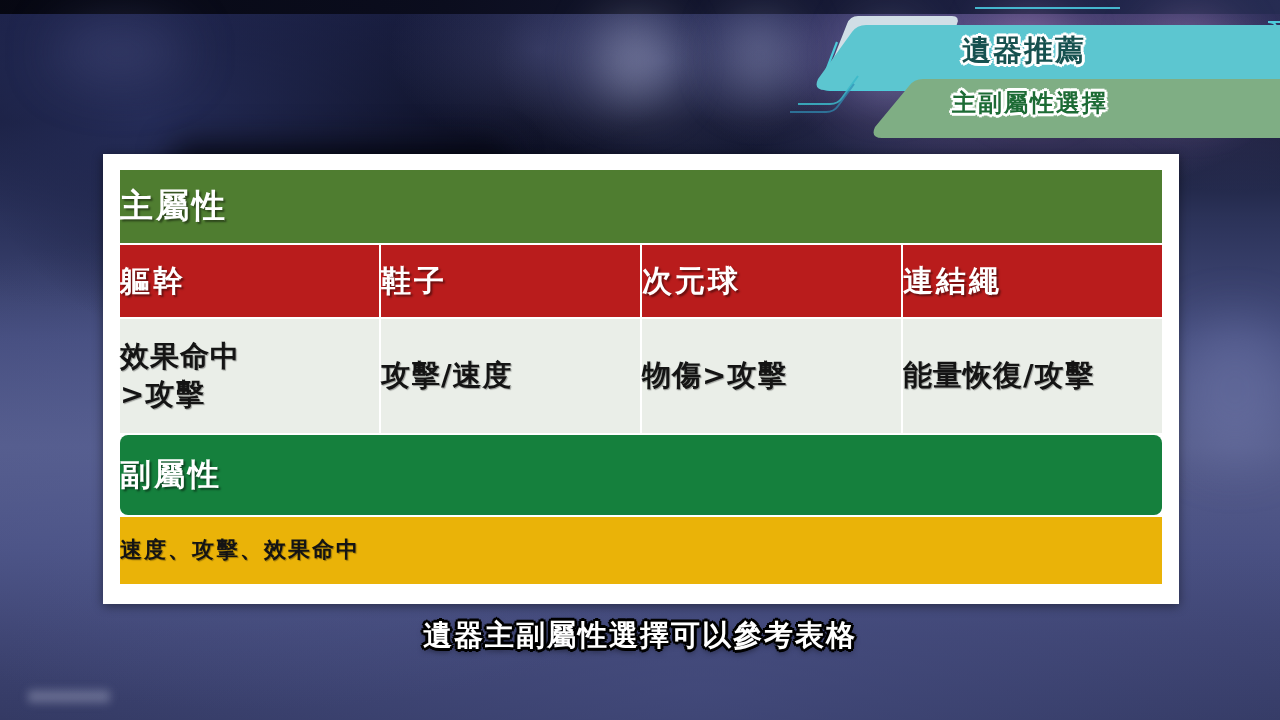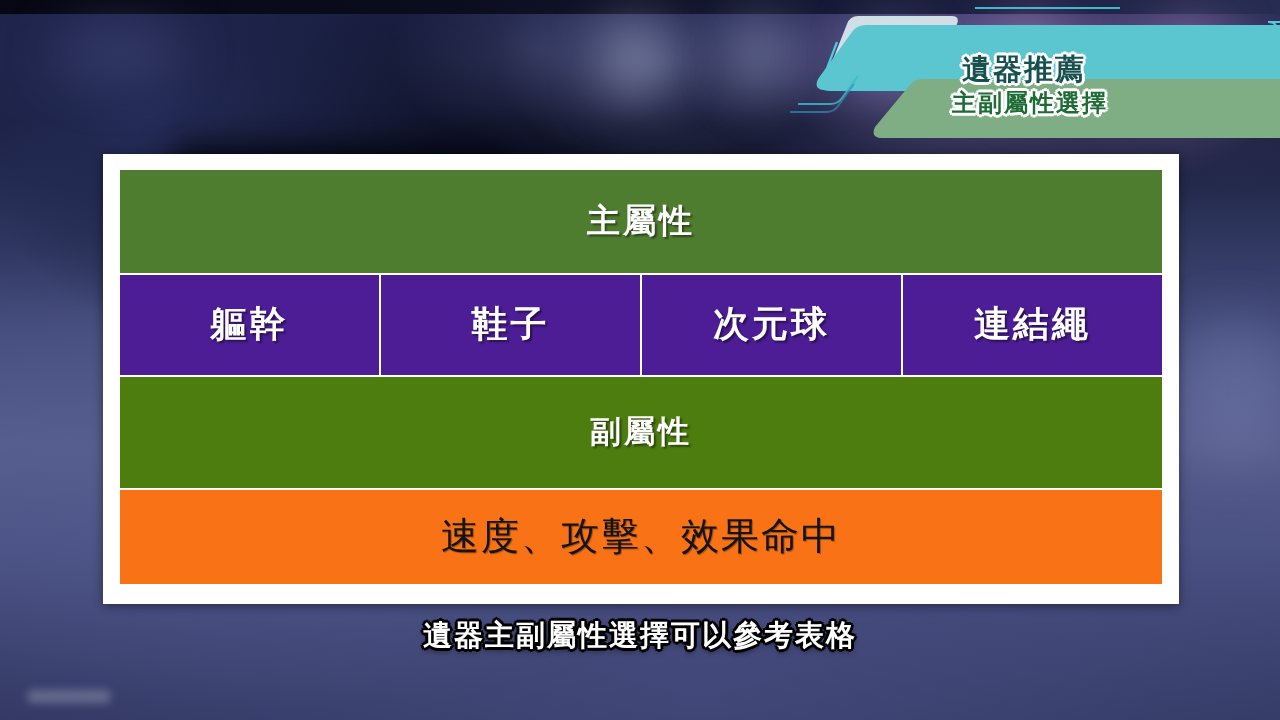--- a/index.html
+++ b/index.html
@@ -94,21 +94,20 @@
   }
   #banner-title-1 {
     left: 172px; top: 31px;
     font-size: 29px;
     color: #16514f;
     text-shadow:
       -2px -2px 0 #ffffff,  2px -2px 0 #ffffff,
       -2px  2px 0 #ffffff,  2px  2px 0 #ffffff,
       -3px  0   0 #ffffff,  3px  0   0 #ffffff,
        0   -3px 0 #ffffff,  0    3px 0 #ffffff;
-    margin-top: 19px;
   }
   #banner-title-2 {
     left: 162px; top: 87px;
     font-size: 24px;
     color: #1d6b35;
     text-shadow:
       -2px -2px 0 #ffffff,  2px -2px 0 #ffffff,
       -2px  2px 0 #ffffff,  2px  2px 0 #ffffff,
       -3px  0   0 #ffffff,  3px  0   0 #ffffff,
        0   -3px 0 #ffffff,  0    3px 0 #ffffff;
@@ -126,68 +125,68 @@
   }
   table.attr-table {
     width: 100%;
     height: 100%;
     border-collapse: separate;
     border-spacing: 2px;
     table-layout: fixed;
   }
   table.attr-table td {
     padding: 0;
-    text-align: center;
     vertical-align: middle;
     font-family: "DejaVu Sans", "Liberation Sans", sans-serif;
   }
 
   .cell-main-head {
     background: #4f7d30;
     height: 72px;
     color: #ffffff;
     font-size: 33px;
     font-weight: bold;
     letter-spacing: 3px;
     text-shadow: 2px 2px 2px rgba(0,0,0,0.45);
   }
   .cell-sub-head {
-    background: #4c1d95;
+    background: #b91c1c;
     height: 70px;
     color: #ffffff;
-    font-size: 36px;
+    font-size: 30px;
     font-weight: bold;
     letter-spacing: 3px;
     text-shadow: 2px 2px 2px rgba(0,0,0,0.45);
   }
   .cell-value {
     background: #eaeee8;
     height: 112px;
     color: #141414;
     font-size: 29px;
     font-weight: bold;
     letter-spacing: 1px;
     text-shadow: 1px 1px 1px rgba(0,0,0,0.35);
     line-height: 1.30;
   }
   .cell-sec-head {
-    background: #4d7c0f;
+    background: #15803d;
     height: 78px;
     color: #ffffff;
     font-size: 31px;
     font-weight: bold;
     letter-spacing: 3px;
     text-shadow: 2px 2px 2px rgba(0,0,0,0.45);
+    border-radius: 8px;
   }
   .cell-sec-value {
-    background: #f97316;
+    background: #eab308;
     height: 66px;
     color: #141414;
-    font-size: 38px;
-    font-weight: normal;
+    font-size: 22px;
+    font-weight: bold;
     letter-spacing: 2px;
     text-shadow: 1px 1px 1px rgba(0,0,0,0.35);
   }
 
   
   .subtitle {
     position: absolute;
     left: 0; right: 0;
     top: 616px;
     text-align: center;
@@ -249,20 +248,29 @@
         <tr>
           <td class="cell-main-head" colspan="4">主屬性</td>
         </tr>
         <tr>
           <td class="cell-sub-head">軀幹</td>
           <td class="cell-sub-head">鞋子</td>
           <td class="cell-sub-head">次元球</td>
           <td class="cell-sub-head">連結繩</td>
         </tr>
         <tr>
+          <td class="cell-value">
+            <div>效果命中</div>
+            <div>&gt;攻擊</div>
+          </td>
+          <td class="cell-value">攻擊/速度</td>
+          <td class="cell-value">物傷&gt;攻擊</td>
+          <td class="cell-value">能量恢復/攻擊</td>
+        </tr>
+        <tr>
           <td class="cell-sec-head" colspan="4">副屬性</td>
         </tr>
         <tr>
           <td class="cell-sec-value" colspan="4">速度、攻擊、效果命中</td>
         </tr>
       </tbody>
     </table>
   </div>
 
   <div class="subtitle">遺器主副屬性選擇可以參考表格</div>

